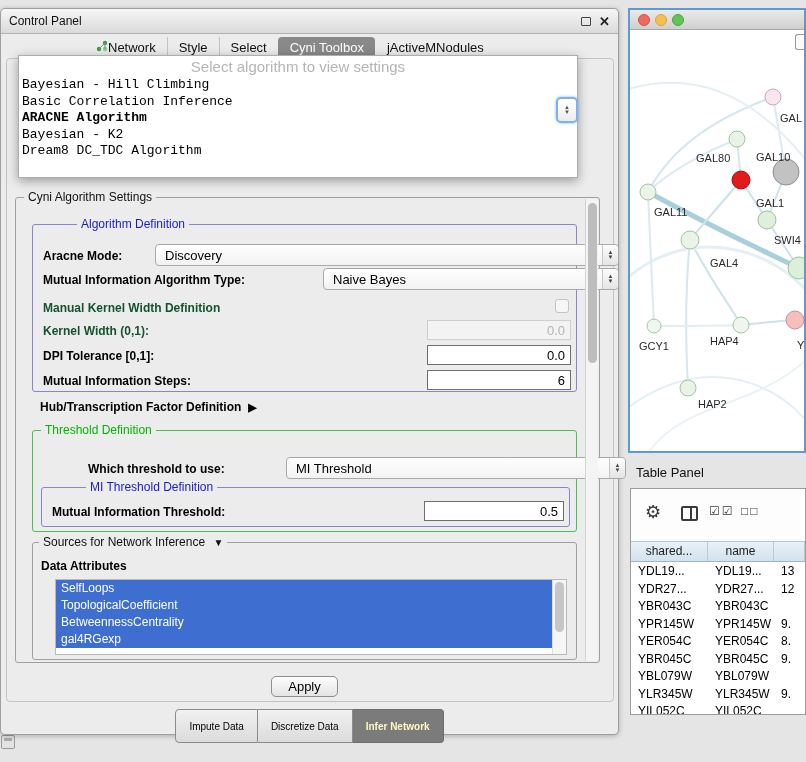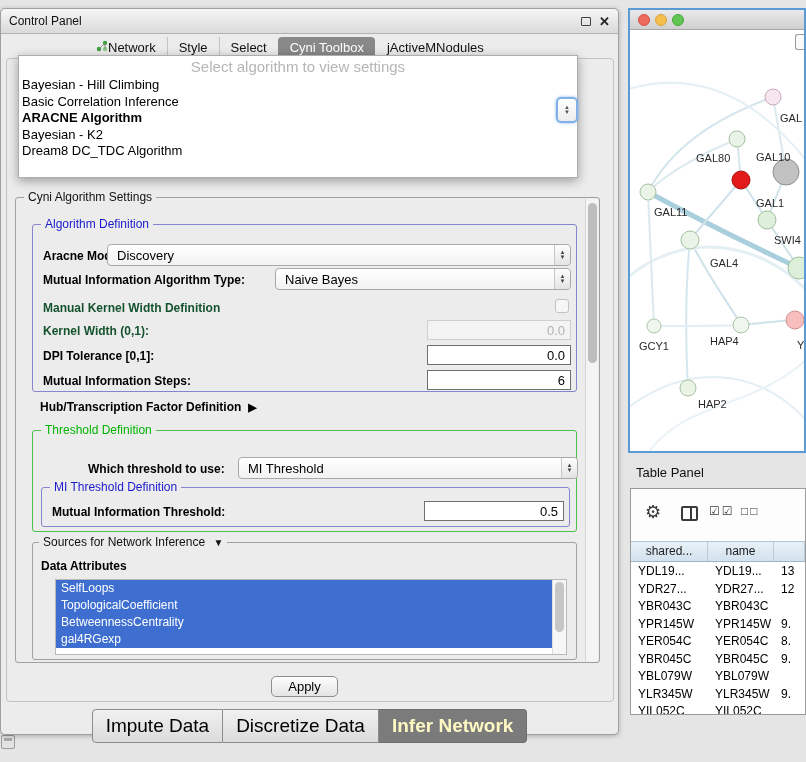--- a/index.html
+++ b/index.html
@@ -24,38 +24,38 @@
   .top-tab.active { background:var(--active-tab-gray,#898989); color:#fff; border-radius:4px 4px 0 0; border-left-color:transparent; }
   .top-tab.active + .top-tab { border-left-color:transparent; }
 
   .content-frame { position:absolute; left:5px; top:49px; width:608px; height:644px;
     border:1px solid #c3c3c3; border-radius:4px; }
 
   
   .group { position:absolute; border:1px solid #9a9a9a; border-radius:3px; }
   .grp-title { position:absolute; top:-8px; left:8px; background:#ececec; padding:0 4px;
     font-size:12px; white-space:nowrap; color:#111; }
-  .grp-title.blue { color:var(--title-blue,#1a1acd); }
+  .grp-title.blue { color:var(--title-blue,#1a1acd);margin-left:36px; }
   .grp-title.green { color:var(--title-green,#00b400); }
   .group.blue-border { border-color:#8585d2; }
   .group.green-border { border-color:#4cc04c; }
 
   .cyni-group { left:14px; top:188px; width:585px; height:466px; border-color:#a0a0a0; }
   .alg-group  { left:16px; top:26px;  width:545px; height:168px; }
   .thr-group  { left:16px; top:232px; width:545px; height:102px; }
   .mi-sub     { left:8px;  top:56px;  width:529px; height:40px; }
   .src-group  { left:16px; top:344px; width:545px; height:118px; border-color:#a0a0a0; }
 
   .fl { position:absolute; font-size:12px; white-space:nowrap; color:#000; }
   .bold { font-weight:bold; }
   .gray { color:#14532d; }
 
   .combo { position:absolute; height:22px; background:linear-gradient(#ffffff,#f2f2f2);
     border:1px solid #a9a9a9; border-radius:4px; display:flex; align-items:center;
-    font-size:13px; padding-left:9px; overflow:hidden; }
+    font-size:13px; padding-left:9px; overflow:hidden;margin-left:48px; }
   .combo-text { flex:1; color:#000; }
   .combo-arrows { width:16px; height:100%; margin-left:auto; display:flex; flex-direction:column;
     align-items:center; justify-content:center; background:linear-gradient(#fdfdfd,#e4e4e4);
     border-left:1px solid #c7c7c7; border-radius:0 4px 4px 0; color:#444; }
   .combo-arrows span { font-size:6px; line-height:5px; }
 
   .txt { position:absolute; height:20px; border:1px solid #6f6f6f; background:#fff;
     text-align:right; padding:0 5px; font-size:13px; font-family:inherit; color:#000; }
   .txt.dis { border-color:#cfcfcf; background:#f3f3f3; color:#b3b3b3; }
   .cb { position:absolute; width:14px; height:14px; border:1px solid #c3c3c3; border-radius:3px; background:#f6f6f6; }
@@ -72,31 +72,31 @@
   .attr-thumb { position:absolute; left:2px; top:2px; width:9px; height:50px; background:#c6c6c6; border-radius:5px; }
 
   .vscroll { position:absolute; right:1px; top:1px; bottom:1px; width:13px; background:#f4f4f4; border-left:1px solid #d4d4d4; border-radius:0 2px 2px 0; }
   .vthumb { position:absolute; left:2px; top:4px; width:9px; height:160px; background:#bdbdbd; border-radius:5px; }
 
   .apply-btn { position:absolute; left:270px; top:667px; width:67px; height:21px;
     border:1px solid #8e8e8e; border-radius:5px; background:linear-gradient(#fdfdfd,#e4e4e4);
     font-size:13px; font-family:inherit; color:#000; }
 
   .bottom-tabs { position:absolute; left:0; right:0; top:700px; display:flex; justify-content:center; }
-  .seg { display:flex; align-items:center; padding:16px 13px; height:21px; font-size:19px;
+  .seg { display:flex; align-items:center; padding:16px 13px; height:21px; font-size:10px;
     border:1px solid #8c8c8c; border-left:none; background:linear-gradient(#f1f1f1,#dbdbdb); color:#000; }
   .seg:first-child { border-left:1px solid #8c8c8c; border-radius:4px 0 0 4px; }
   .seg:last-child { border-radius:0 4px 4px 0; }
   .seg.active { background:#7b7b7b; color:#fef9c3; border-color:#6d6d6d;font-weight:bold; }
 
   
   .popup { position:absolute; left:18px; top:55px; width:560px; height:123px; background:#fff;
     border:1px solid #adadad; box-shadow:0 3px 10px rgba(0,0,0,.35); z-index:30; }
   .popup-placeholder { height:21px; line-height:21px; text-align:center; color:#b5b5b5; font-size:15px; }
-  .popup-option { height:16.5px; line-height:16.5px; padding-left:3px; font-size:13px; color:#000; white-space:nowrap; }
+  .popup-option { height:16.5px; line-height:16.5px; padding-left:3px; font-size:13px; color:#000; white-space:nowrap;font-family:Liberation Mono, monospace; }
   .popup-option.selected { font-weight:bold; }
   .combo-fragment { position:absolute; left:556px; top:97px; width:22px; height:26px; z-index:31;
     background:linear-gradient(#ffffff,#ededed); border:2px solid var(--focus-blue,#7fb0e8);
     border-radius:5px; box-shadow:0 0 3px var(--focus-blue,#7fb0e8);
     display:flex; flex-direction:column; align-items:center; justify-content:center; color:#555; }
   .combo-fragment span { font-size:6px; line-height:5px; }
 
   
   .network-window { position:absolute; left:628px; top:8px; width:178px; height:445px;
     border:2px solid var(--window-border-blue,#5b9bd5); background:#fff; z-index:1; }

